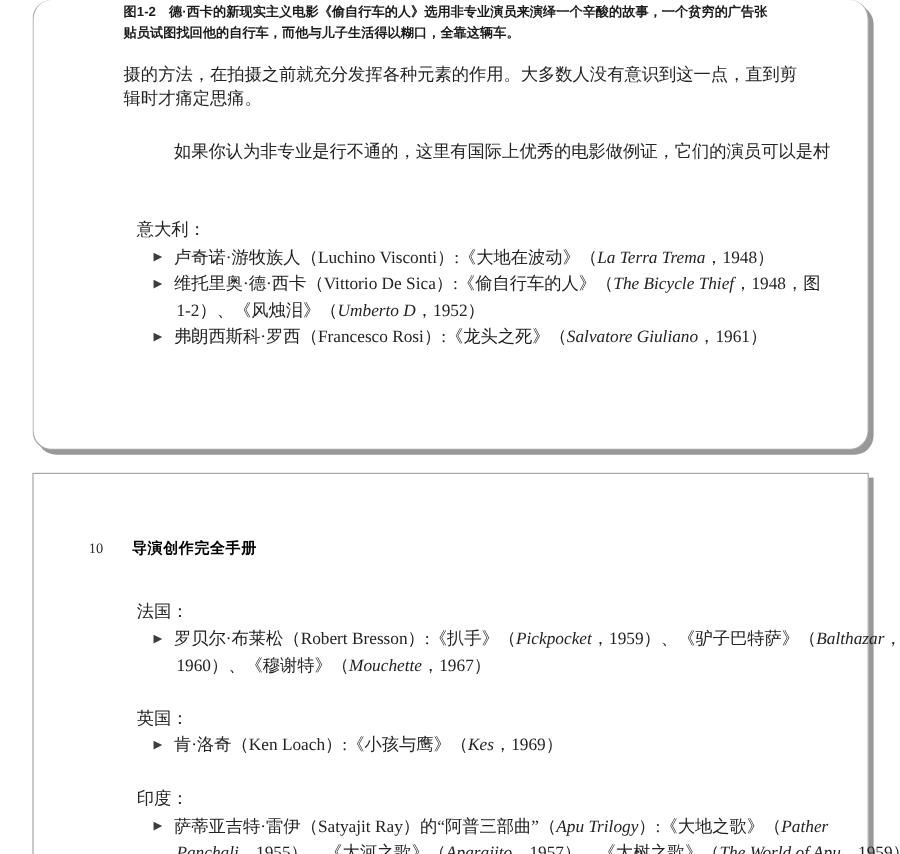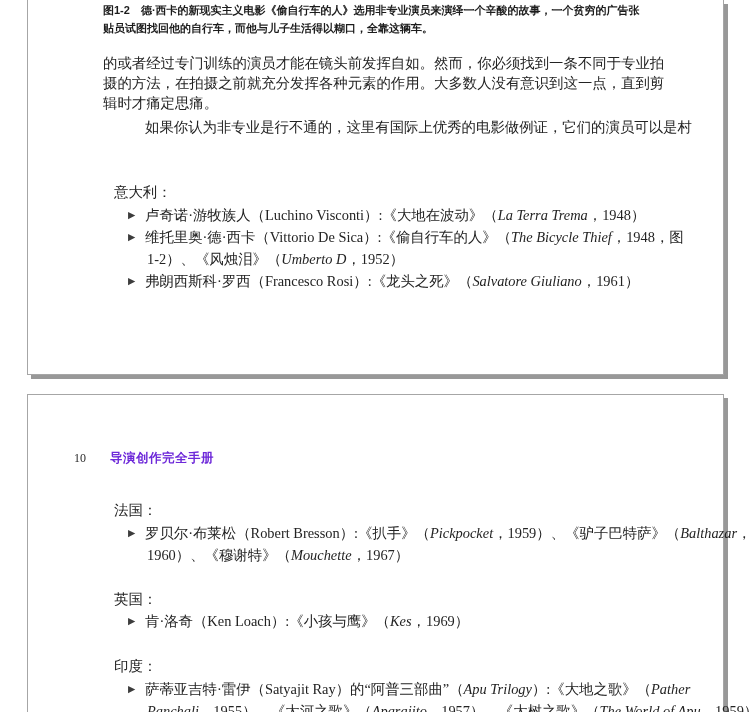--- a/index.html
+++ b/index.html
@@ -7,21 +7,21 @@
     width:750px;height:712px;overflow:hidden;position:relative;
     background:#ffffff;
     font-family:"Liberation Serif","DejaVu Serif",serif;
     color:#232323;
   }
   .page{
     position:absolute;left:27px;width:695px;background:#ffffff;
     border:1px solid #a6a6a6;
     box-shadow:4px 4px 0 0 #989898;
   }
-  #page1{top:0;height:374px;border-top:none;}
+  #page1{top:0;height:374px;border-top:none;border-radius:16px;}
   #page2{top:394px;height:360px;}
 
   
   .caption{position:absolute;top:2px;left:75px;}
   .cap-line{
     font-family:"Liberation Sans","DejaVu Sans",sans-serif;
     font-weight:bold;font-size:11px;line-height:17.5px;
     color:#1c1c1c;white-space:nowrap;
   }
 
@@ -42,21 +42,21 @@
     font-family:"DejaVu Sans",sans-serif;
     font-size:9.5px;color:#3c3c3c;
   }
   .it{font-style:italic;}
 
   
   .running-header{position:absolute;top:52px;left:46px;line-height:20px;white-space:nowrap;color:#2a2a2a;}
   .pg-num{display:inline-block;width:36px;font-size:12px;}
   .bk-title{
     font-family:Liberation Sans, sans-serif;
-    font-weight:bold;font-size:12.5px;letter-spacing:0.5px;color:#6d28d9;
+    font-weight:bold;font-size:12.5px;letter-spacing:0.5px;color:#000000;
   }
 
   
   #france-label{top:105px;}
   #france-list{top:127px;}
   #uk-label{top:194px;}
   #uk-list{top:215px;}
   #india-label{top:261px;}
   #india-list{top:283px;}
 
@@ -68,21 +68,20 @@
 <body>
 
 <div class="page" id="page1">
 
   <div class="caption">
     <div class="cap-line">图1-2　德·西卡的新现实主义电影《偷自行车的人》选用非专业演员来演绎一个辛酸的故事，一个贫穷的广告张</div>
     <div class="cap-line">贴员试图找回他的自行车，而他与儿子生活得以糊口，全靠这辆车。</div>
   </div>
 
   <div class="para" id="para1">
-    <div class="bline">的或者经过专门训练的演员才能在镜头前发挥自如。然而，你必须找到一条不同于专业拍</div>
     <div class="bline">摄的方法，在拍摄之前就充分发挥各种元素的作用。大多数人没有意识到这一点，直到剪</div>
     <div class="bline">辑时才痛定思痛。</div>
   </div>
 
   <div class="para" id="para2">
     <div class="bline ind">如果你认为非专业是行不通的，这里有国际上优秀的电影做例证，它们的演员可以是村</div>
   </div>
 
   <div class="country" id="italy-label">意大利：</div>
 

